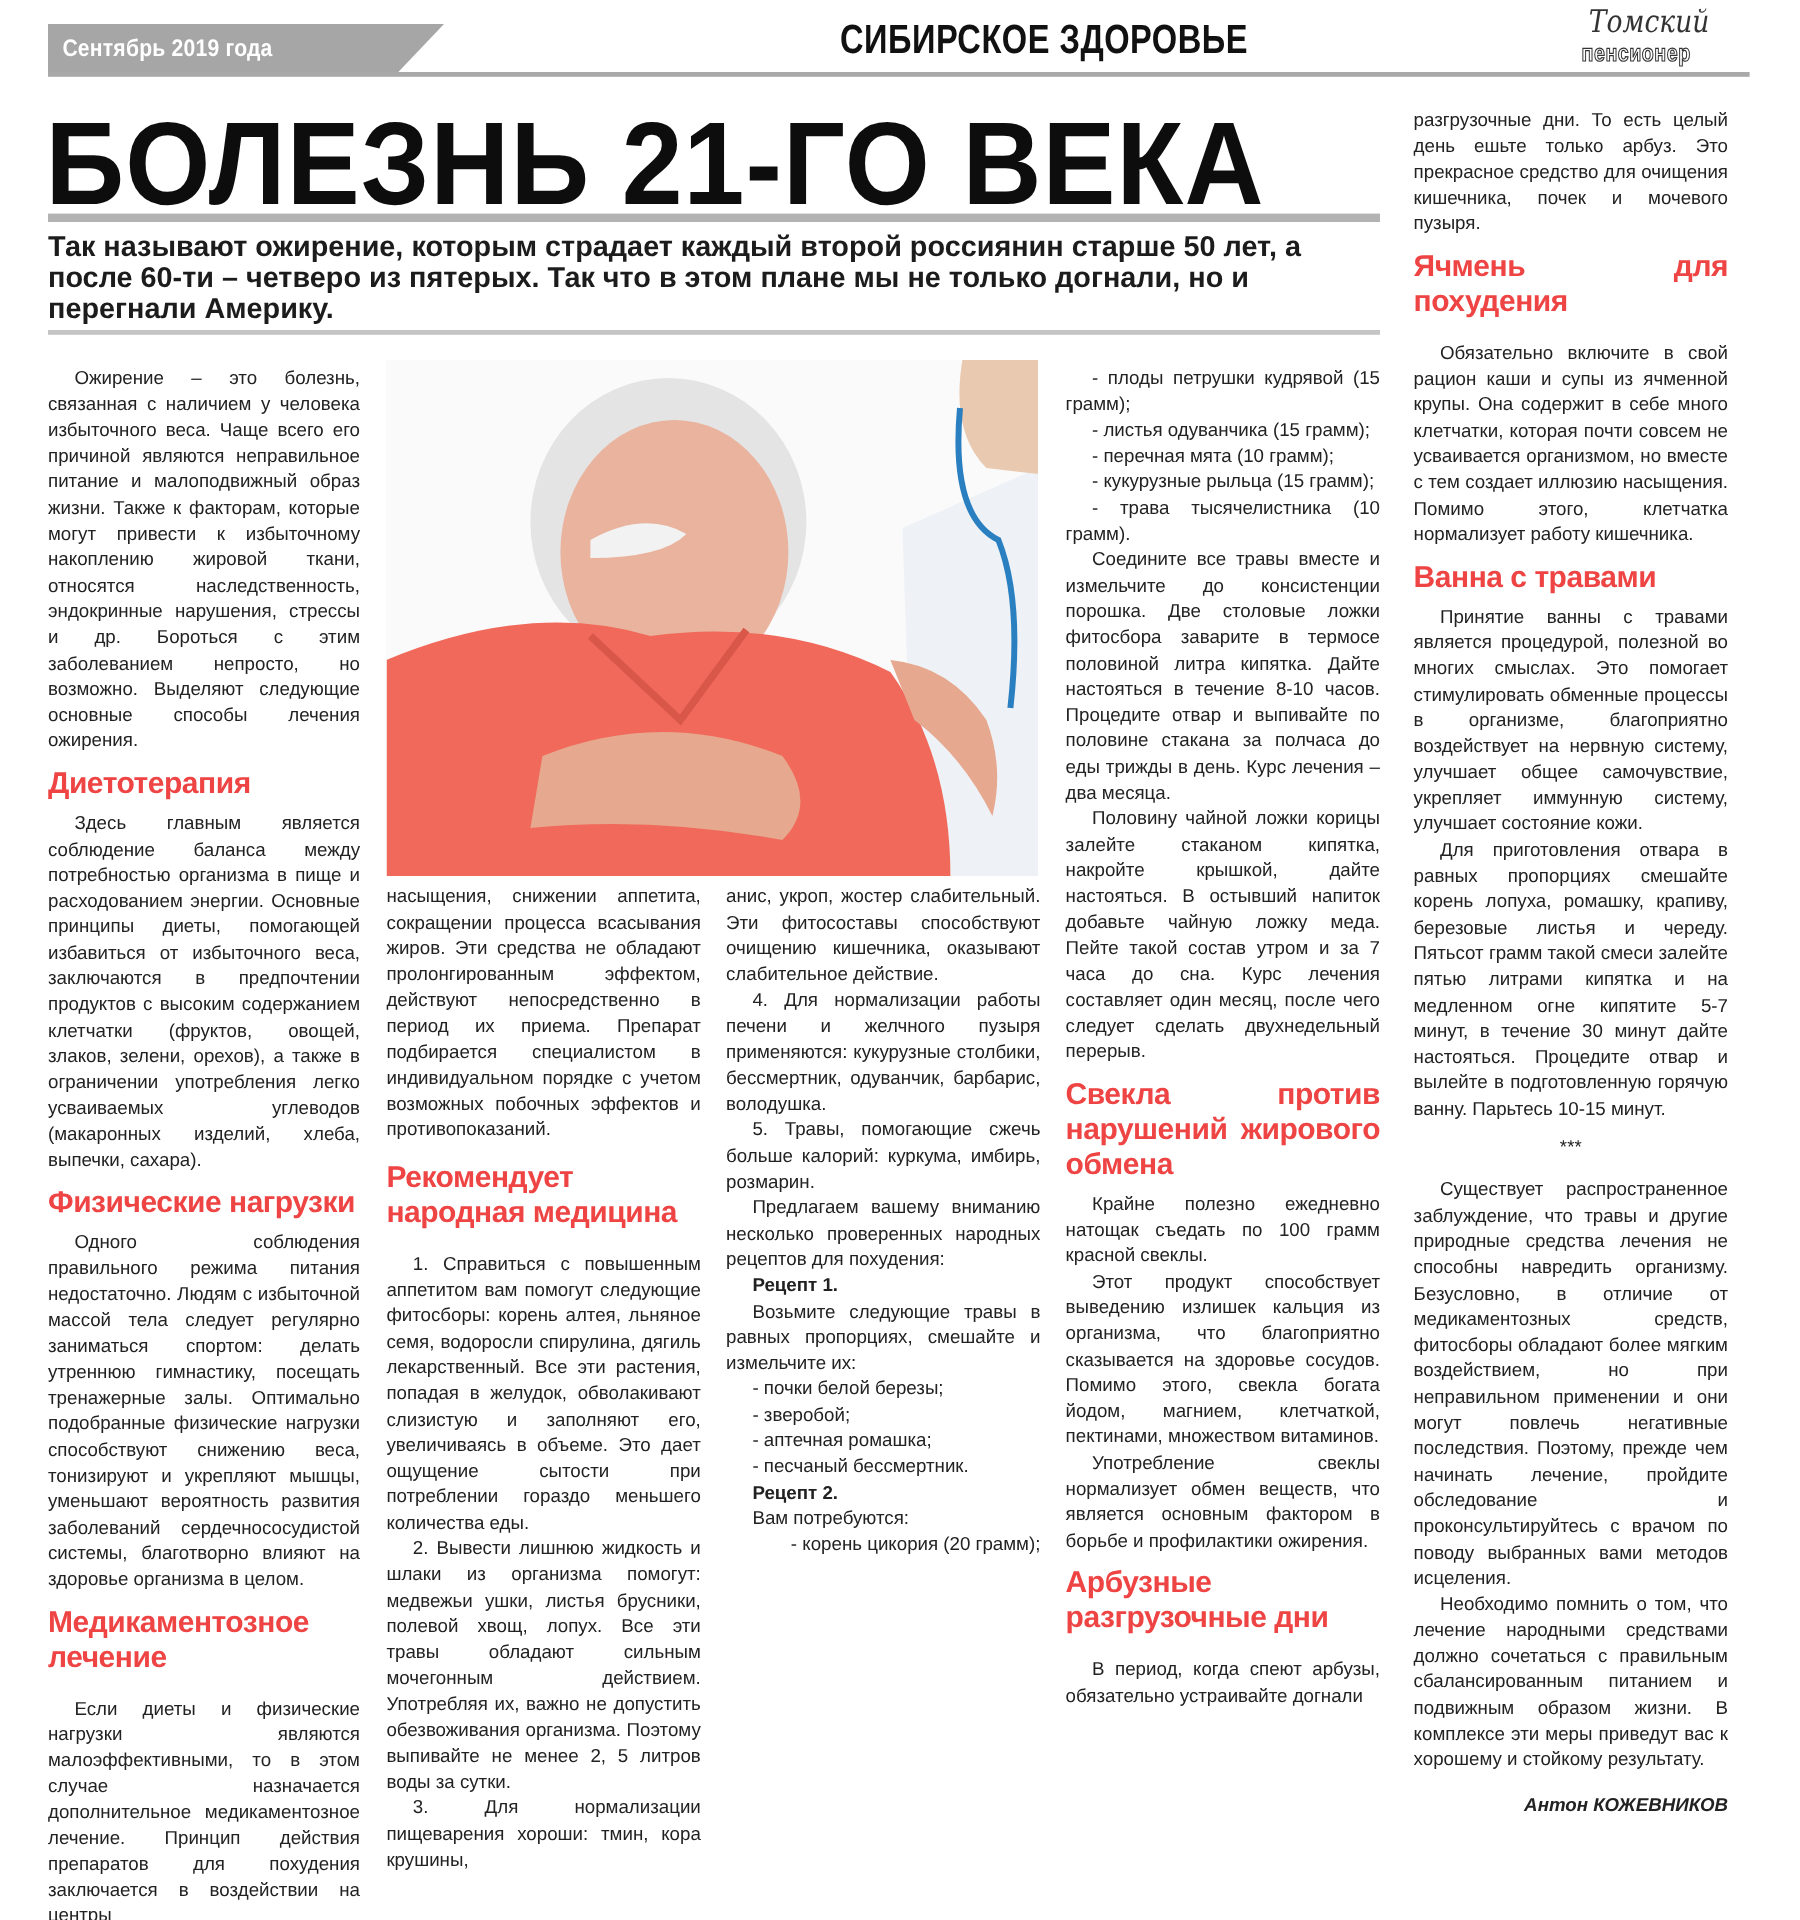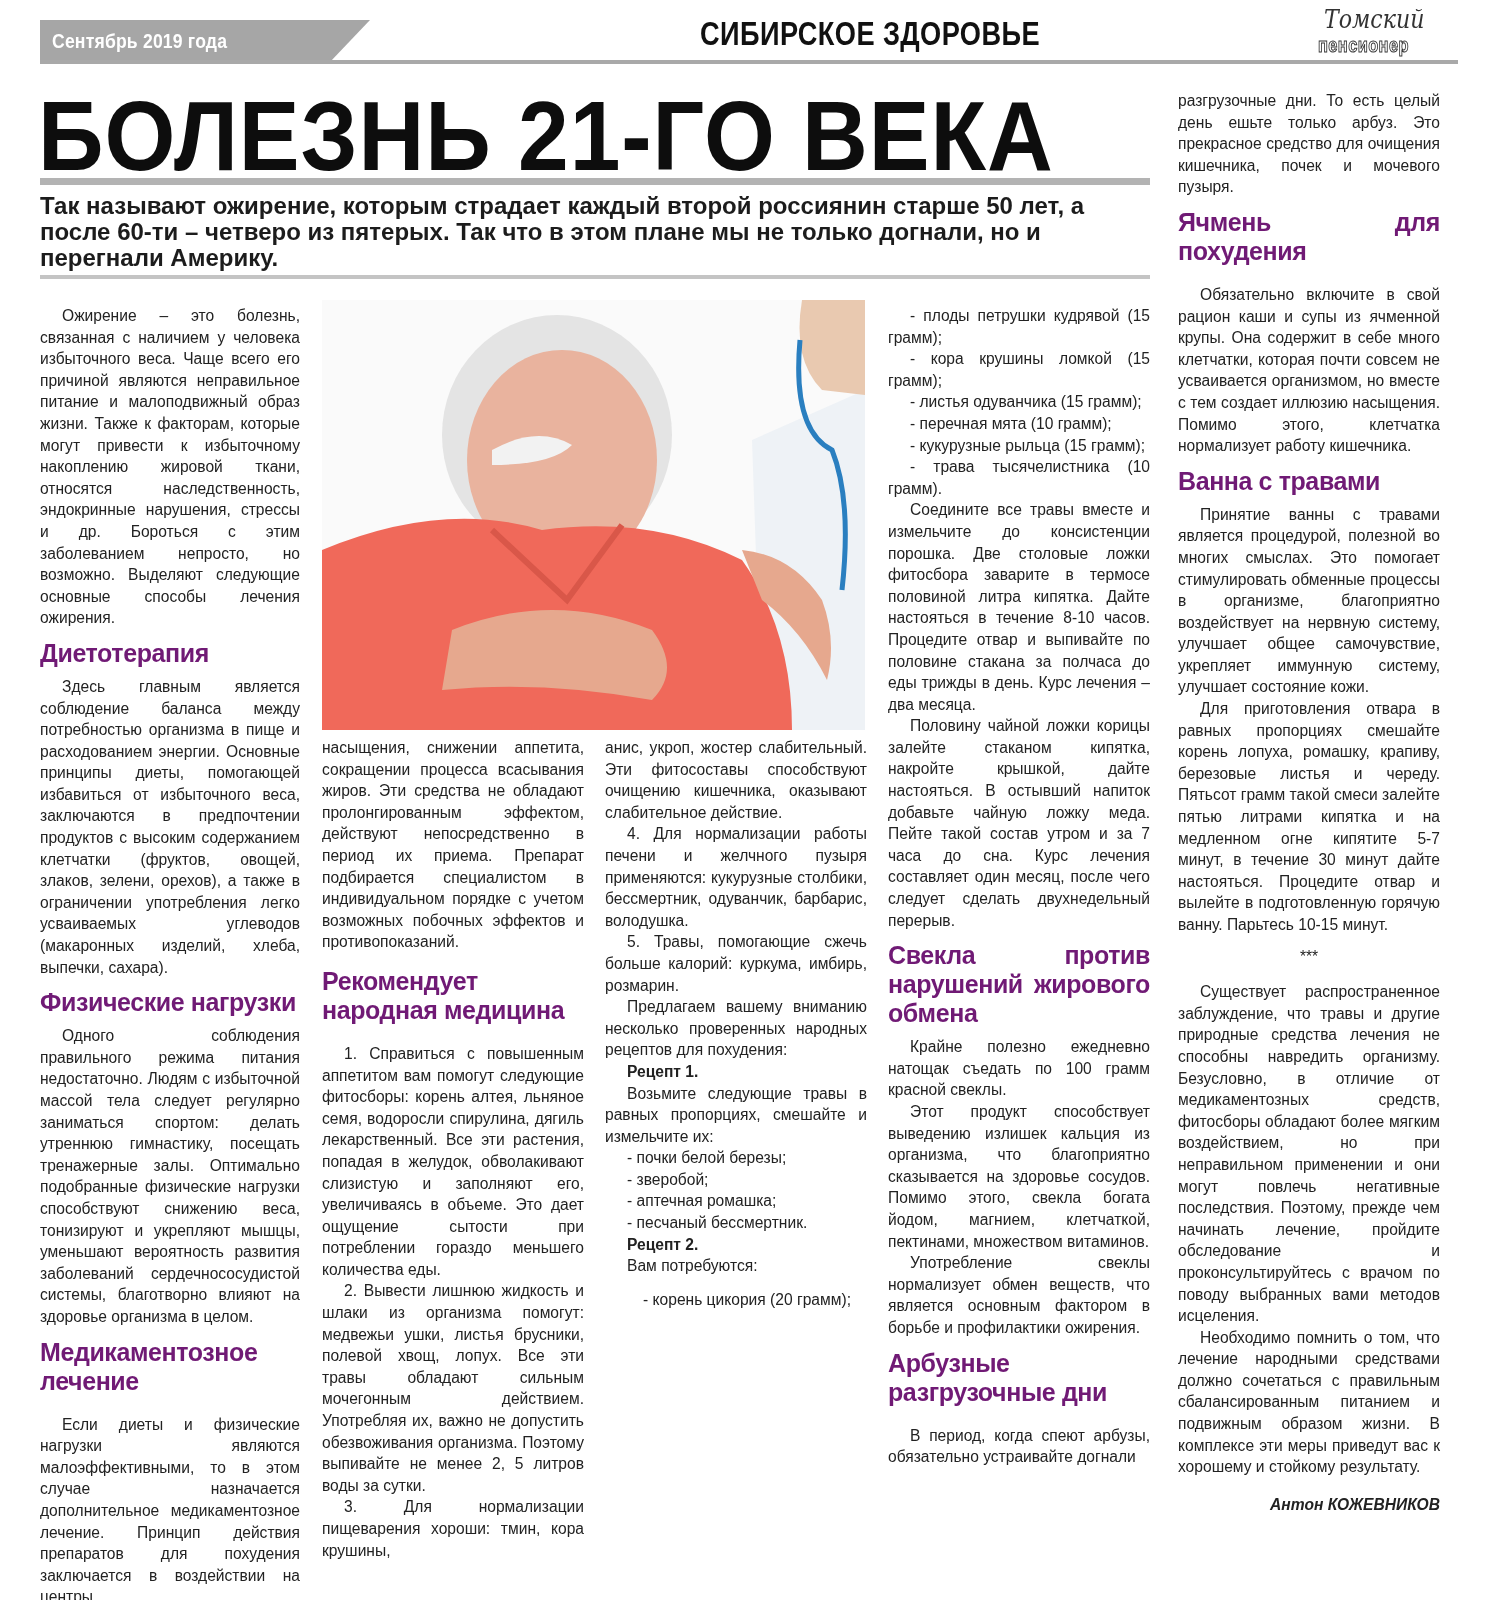--- a/index.html
+++ b/index.html
@@ -29,21 +29,21 @@
   .lede { position: absolute; left: 40px; top: 193px; width: 1110px; font-size: 24px; font-weight: bold;
           line-height: 26px; color: #1c1c1c; }
   .lede-rule { position: absolute; left: 40px; top: 275px; width: 1110px; height: 4px; background: #c4c4c4; }
 
   
   .col { position: absolute; font-size: 15.6px; line-height: 21.6px; text-align: justify; color: #222; }
   .col p { margin: 0; text-indent: 22px; }
   .col p.noind { text-indent: 0; }
   .col p.li { text-indent: 22px; }
   .col p.b { font-weight: bold; }
-  .col h3 { margin: 10px 0 8px 0; font-size: 25px; line-height: 29px; font-weight: bold; color: #701a75;
+  .col h3 { margin: 10px 0 8px 0; font-size: 25px; line-height: 29px; font-weight: bold; color: #ef4444;
             letter-spacing: -0.4px; }
   .col .stars { text-align: center; margin: 10px 0 14px 0; text-indent: 0; }
   .col .author { text-align: right; font-weight: bold; font-style: italic; margin-top: 16px; text-indent: 0; }
 
   .c1 { left: 40px; top: 305px; width: 260px; }
   .c2 { left: 322px; top: 737px; width: 262px; }
   .c3 { left: 605px; top: 737px; width: 262px; }
   .c4 { left: 888px; top: 305px; width: 262px; }
   .c5 { left: 1178px; top: 90px; width: 262px; }
 
@@ -115,26 +115,25 @@
   <p>5. Травы, помогающие сжечь больше калорий: куркума, имбирь, розмарин.</p>
   <p>Предлагаем вашему вниманию несколько проверенных народных рецептов для похудения:</p>
   <p class="b">Рецепт 1.</p>
   <p>Возьмите следующие травы в равных пропорциях, смешайте и измельчите их:</p>
   <p class="li" style="text-align:left;">- почки белой березы;</p>
   <p class="li" style="text-align:left;">- зверобой;</p>
   <p class="li" style="text-align:left;">- аптечная ромашка;</p>
   <p class="li" style="text-align:left;">- песчаный бессмертник.</p>
   <p class="b">Рецепт 2.</p>
   <p>Вам потребуются:</p>
-  <p class="li" style="text-align:center;margin-top:12px;">- корень цикория (20 грамм);</p>
+  <p class="li" style="text-align:right;">- корень цикория (20 грамм);</p>
 </div>
 
 <div class="col c4">
   <p class="li">- плоды петрушки кудрявой (15 грамм);</p>
-  <p class="li">- кора крушины ломкой (15 грамм);</p>
   <p class="li">- листья одуванчика (15 грамм);</p>
   <p class="li">- перечная мята (10 грамм);</p>
   <p class="li">- кукурузные рыльца (15 грамм);</p>
   <p class="li">- трава тысячелистника (10 грамм).</p>
   <p>Соедините все травы вместе и измельчите до консистенции порошка. Две столовые ложки фитосбора заварите в термосе половиной литра кипятка. Дайте настояться в течение 8-10 часов. Процедите отвар и выпивайте по половине стакана за полчаса до еды трижды в день. Курс лечения – два месяца.</p>
   <p>Половину чайной ложки корицы залейте стаканом кипятка, накройте крышкой, дайте настояться. В остывший напиток добавьте чайную ложку меда. Пейте такой состав утром и за 7 часа до сна. Курс лечения составляет один месяц, после чего следует сделать двухнедельный перерыв.</p>
   <h3>Свекла против нарушений жирового обмена</h3>
   <p>Крайне полезно ежедневно натощак съедать по 100 грамм красной свеклы.</p>
   <p>Этот продукт способствует выведению излишек кальция из организма, что благоприятно сказывается на здоровье сосудов. Помимо этого, свекла богата йодом, магнием, клетчаткой, пектинами, множеством витаминов.</p>
   <p>Употребление свеклы нормализует обмен веществ, что является основным фактором в борьбе и профилактики ожирения.</p>

